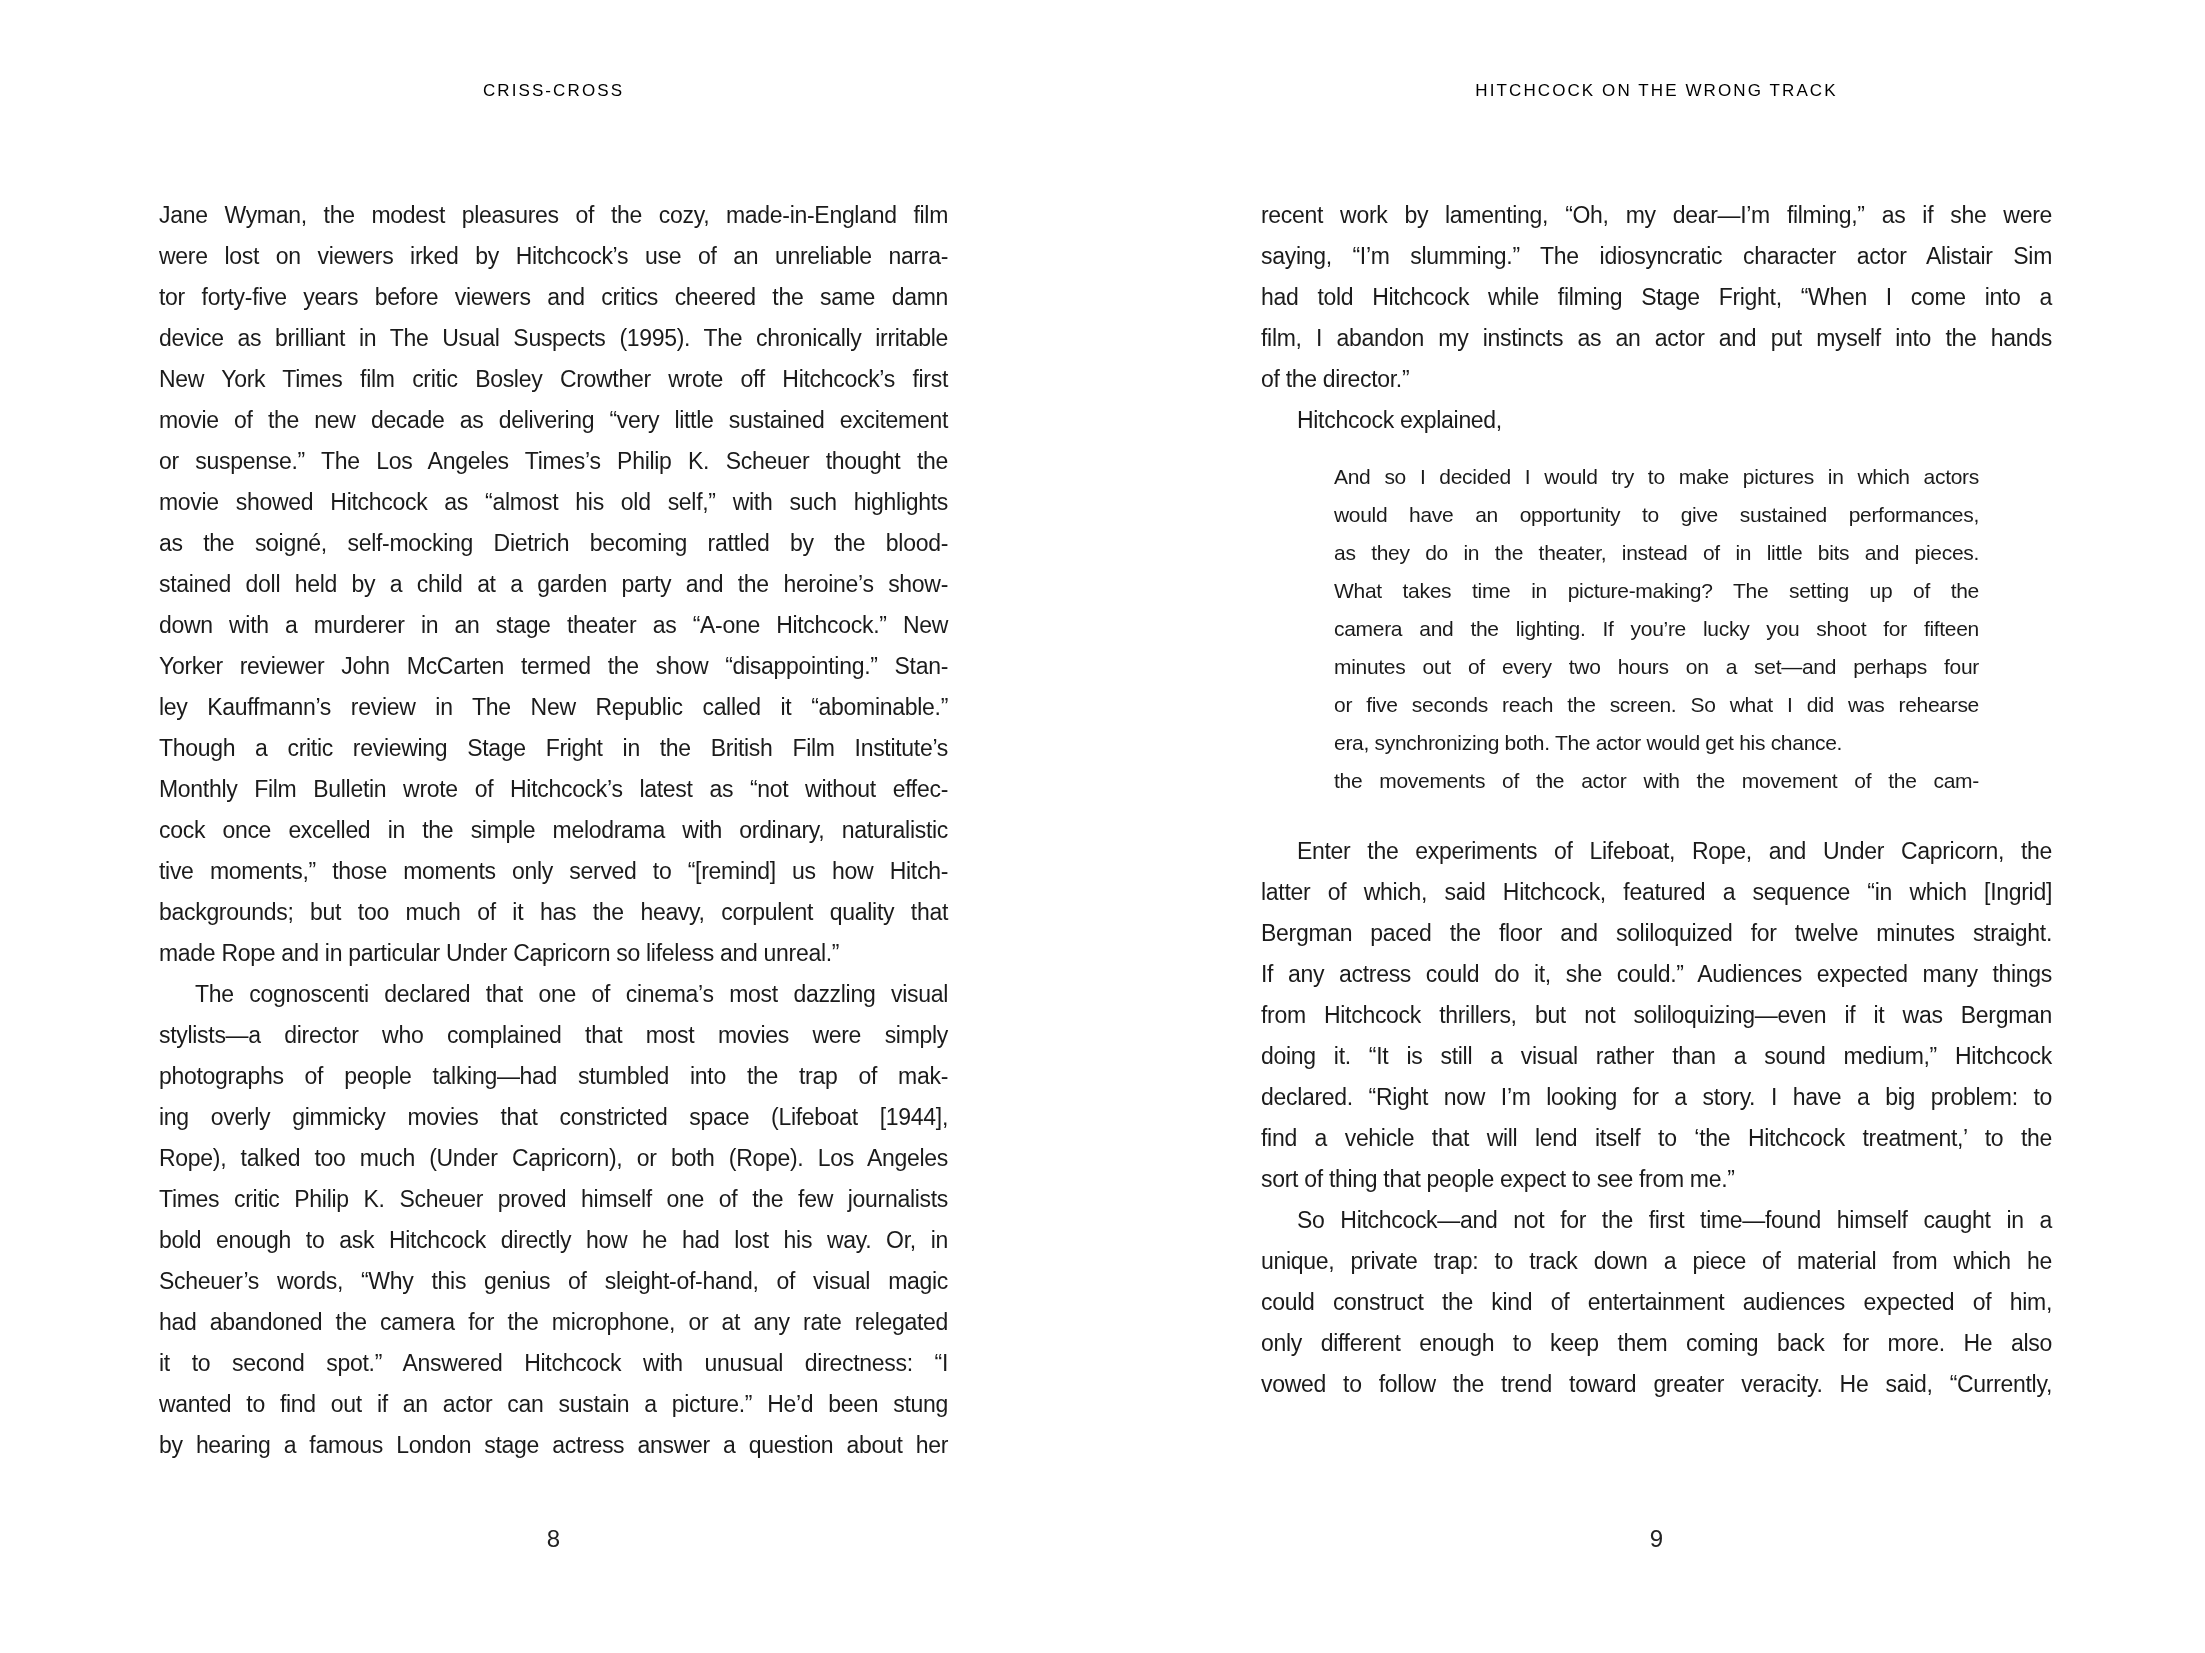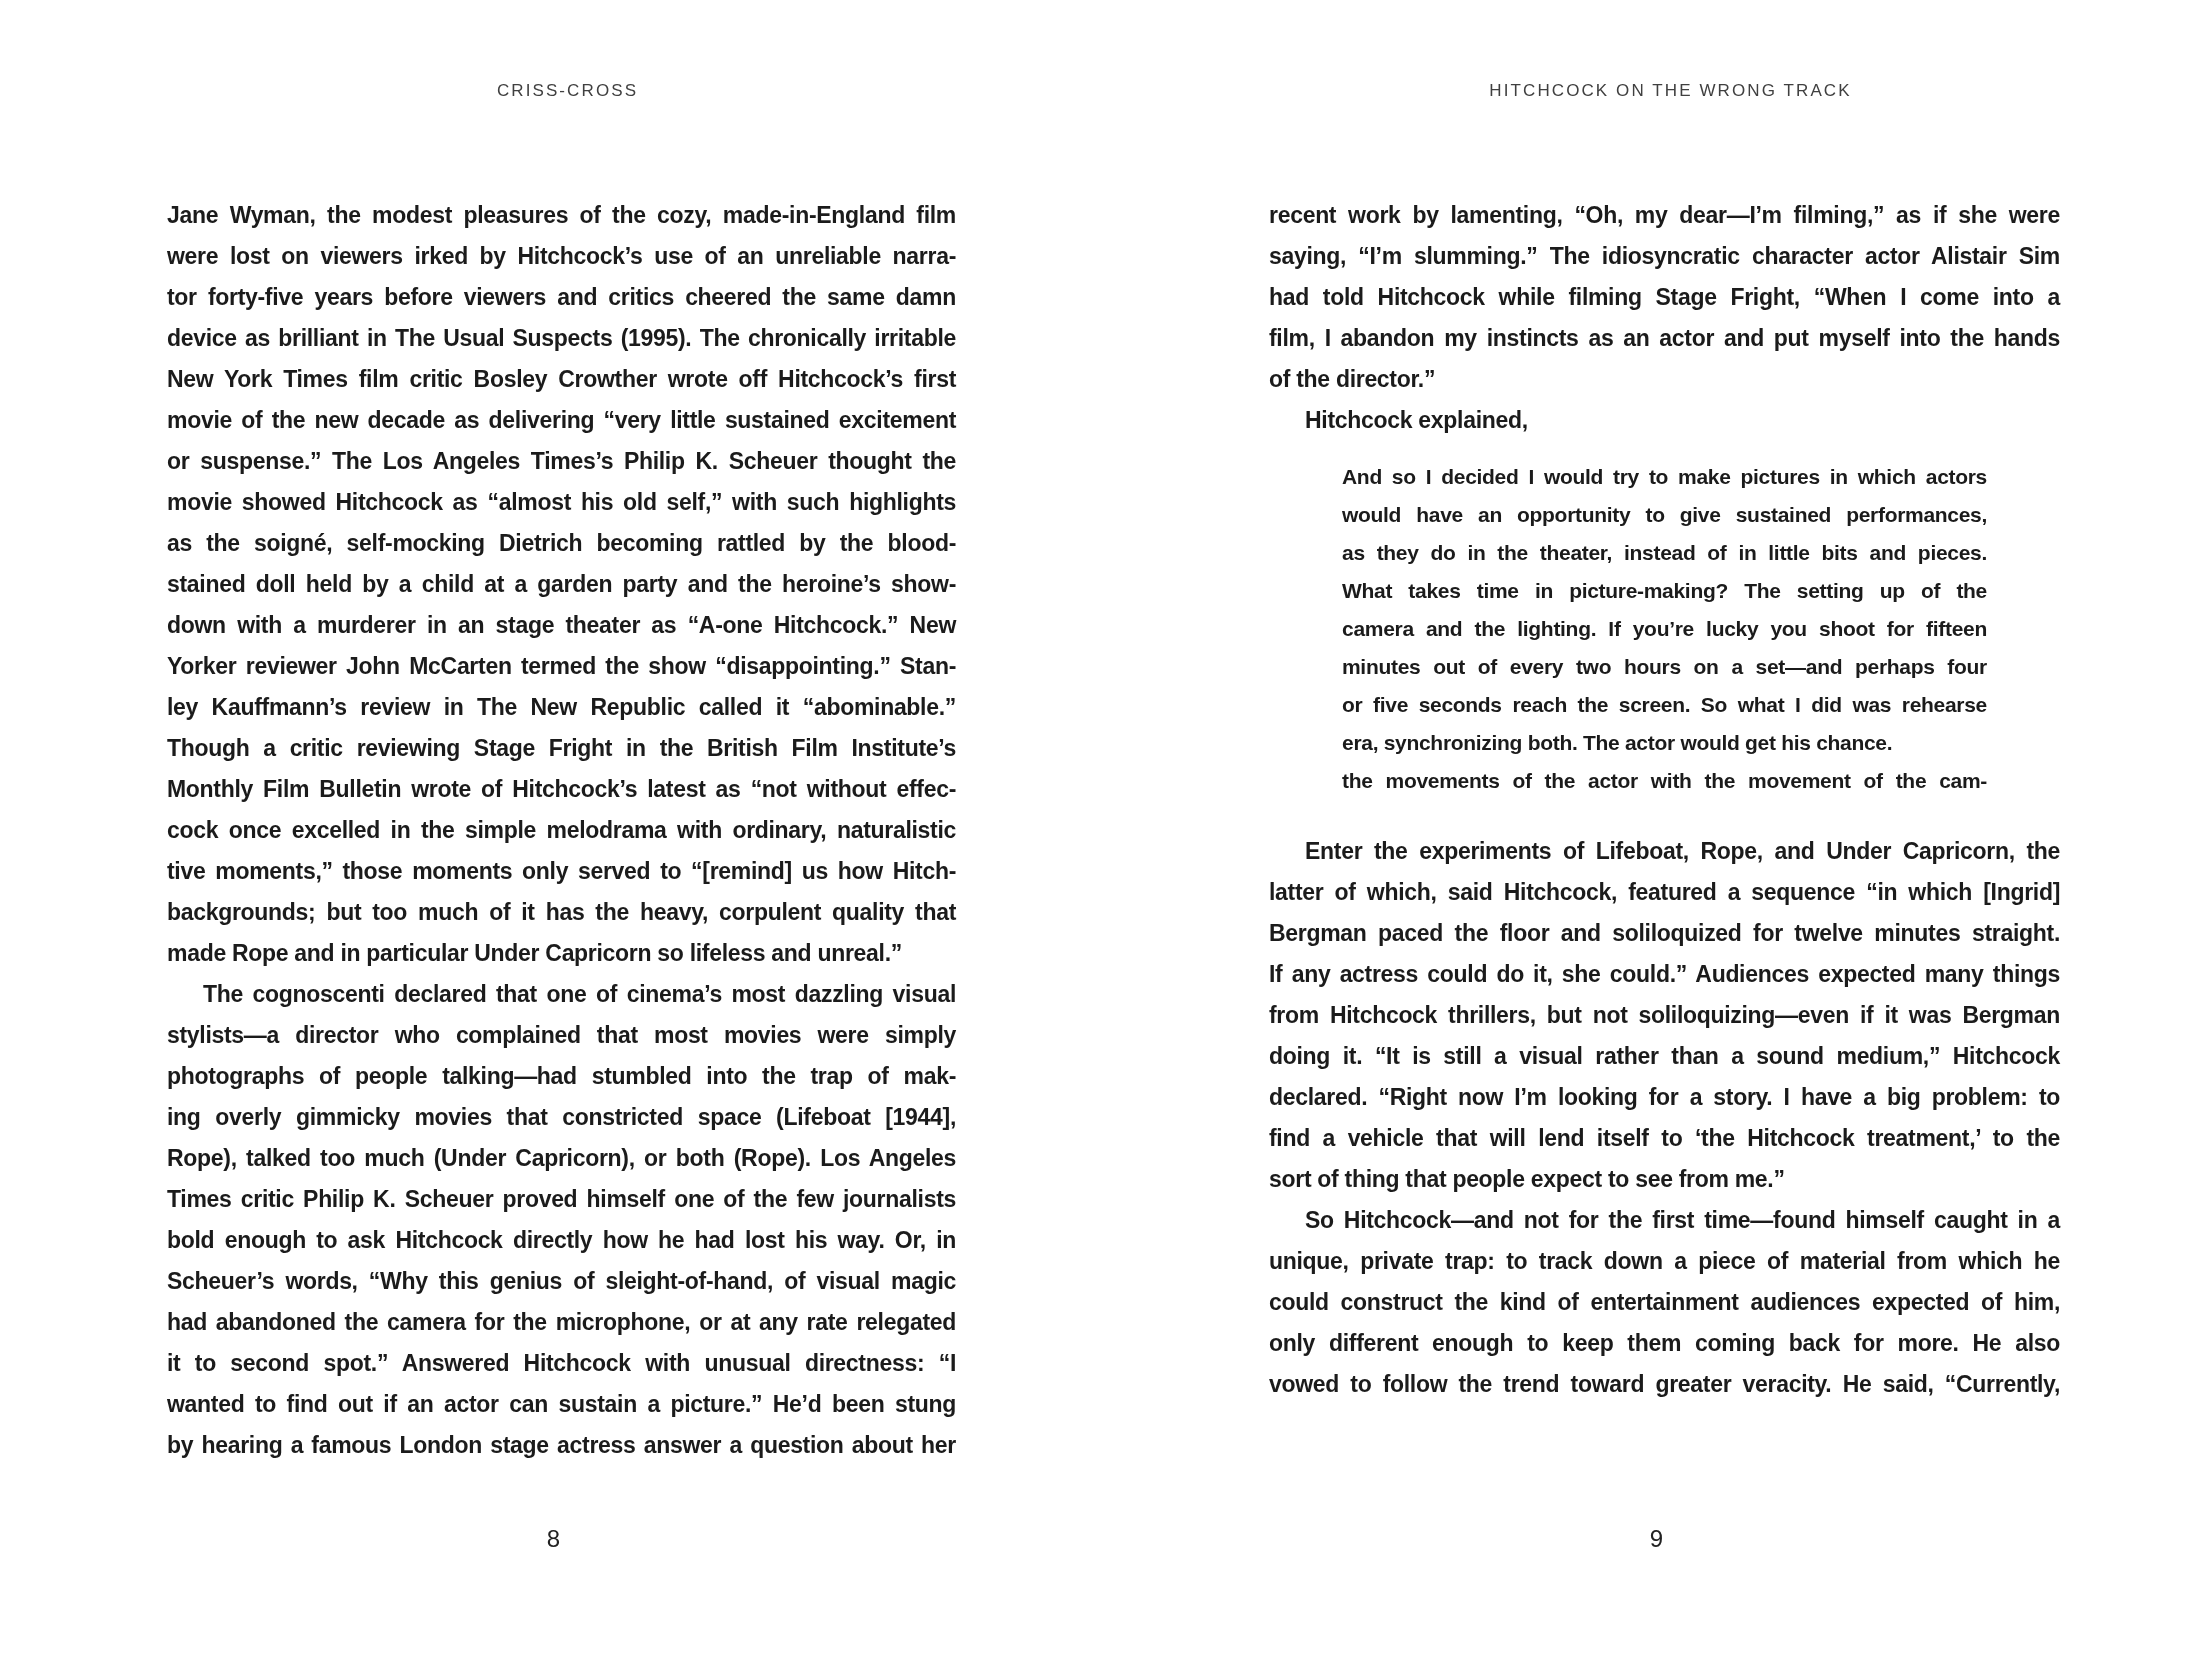--- a/index.html
+++ b/index.html
@@ -19,35 +19,34 @@
     position: absolute;
     top: 0;
     height: 1654px;
   }
   .page-left  { left: 159px;  width: 789px; }
   .page-right { left: 1261px; width: 791px; }
 
   .running-head {
     position: absolute;
     top: 81px;
-    left: 14px;
+    left: 0;
     width: 100%;
     text-align: center;
     font-size: 17px;
     letter-spacing: 2.1px;
-    color: #404040;
+    color: #000000;
     white-space: nowrap;
   }
 
   .page-body {
     position: absolute;
     top: 195px;
-    left: 8px;
+    left: 0;
     width: 100%;
-    font-weight: bold;
   }
 
   .line {
     font-size: 23px;
     line-height: 41px;
     letter-spacing: -0.3px;
     white-space: nowrap;
     text-align: justify;
     text-justify: inter-word;
     text-align-last: justify;

